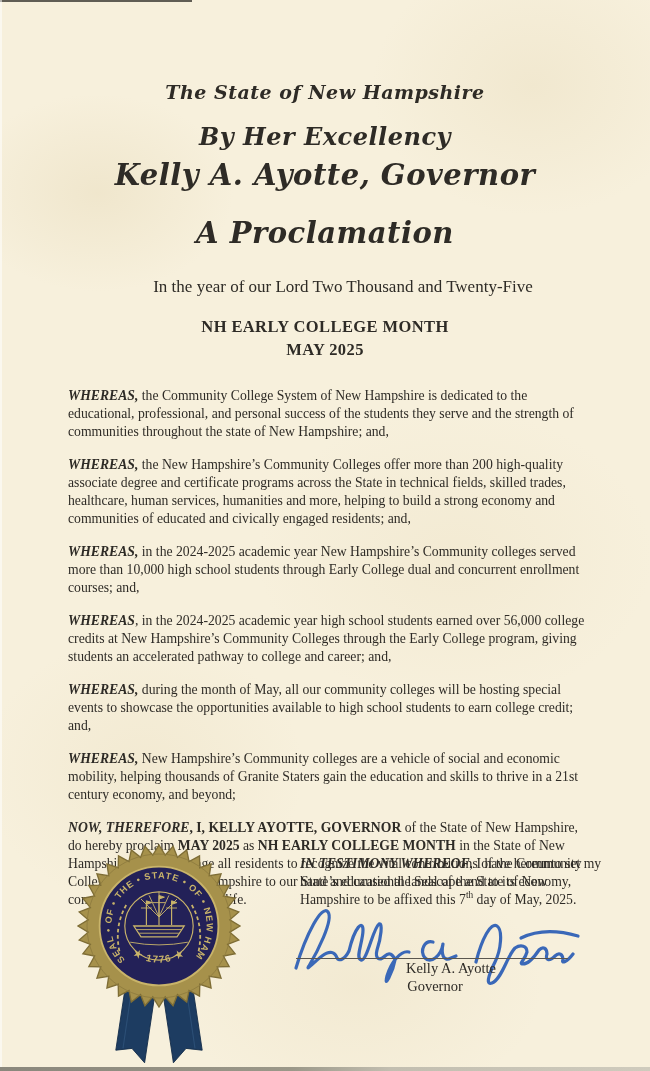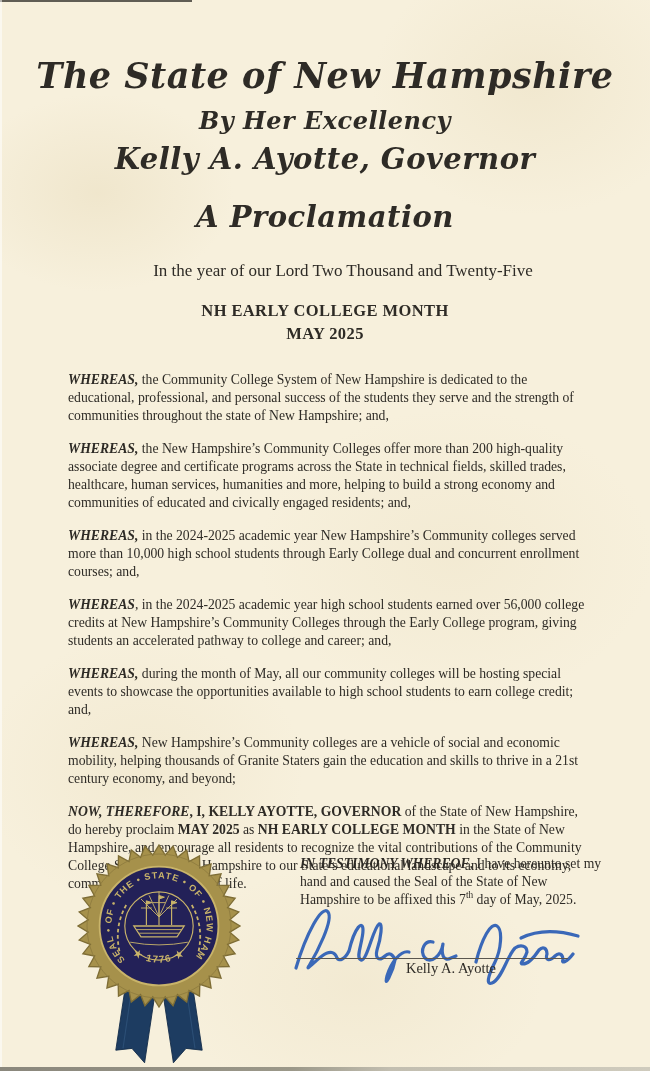--- a/index.html
+++ b/index.html
@@ -18,21 +18,21 @@
       radial-gradient(ellipse 300px 200px at 55% 92%, rgba(214,196,150,.14), transparent 62%);
     color:var(--ink);
     font-family:"Liberation Serif", serif;
   }
   .scan-edge-top{position:absolute;top:0;left:0;width:192px;height:2px;background:#45433c;opacity:.85;}
   .scan-edge-left{position:absolute;top:0;left:0;width:2px;height:100%;background:rgba(255,255,255,.55);}
   .scan-edge-bottom{position:absolute;bottom:0;left:0;width:100%;height:4px;
     background:linear-gradient(to right,#8a877c 0%,#9b9889 45%,#c2beb0 60%,#cfcbbd 100%);}
 
   .script{font-family:"DejaVu Serif", serif; font-style:italic; font-weight:600; text-align:center; letter-spacing:.5px;}
-  .h-state{font-size:35px; line-height:32px; margin-top:0; padding-top:60px;}
+  .h-state{font-size:19px; line-height:32px; margin-top:0; padding-top:76px;}
   .h-exc{font-size:24px; line-height:30px; margin-top:14px;}
   .h-gov{font-size:29px; line-height:32px; margin-top:7px;}
   .h-proc{font-size:29px; line-height:32px; margin-top:26px;}
   .year-line{text-align:center; font-size:17px; margin-top:28px;margin-left:36px;}
   .doc-title{text-align:center; font-size:16.5px; font-weight:bold; letter-spacing:.4px;}
   .t1{margin-top:20px;}
   .t2{margin-top:3px;}
 
   .body-text{margin:27px 62px 0 68px; font-size:13.7px; line-height:18px; text-align:left;}
   .para{margin:0 0 15px 0;}
@@ -136,15 +136,16 @@
     <svg viewBox="0 0 294 100" xmlns="http://www.w3.org/2000/svg">
       <g stroke="var(--sig)" stroke-width="3.2" fill="none" stroke-linecap="round" stroke-linejoin="round">
         <path d="M6,72 C16,38 32,8 38,16 C44,24 26,58 19,70 C15,76 24,66 32,60 C40,54 45,56 47,62 C49,66 55,63 59,55 C65,30 73,24 73,34 C73,46 65,62 71,64 C77,66 83,32 89,28 C93,26 91,42 87,54 C85,62 89,66 95,60 C99,56 103,58 105,64 C103,76 93,95 97,80 C101,66 111,54 119,56"></path>
         <path d="M143,46 C135,44 129,54 135,62 C141,68 151,60 153,48 C151,58 153,66 161,62 L166,60"></path>
         <path d="M186,66 C192,42 201,26 207,30 C213,34 211,54 205,66 C201,74 194,90 202,87 C212,83 217,60 225,52 C231,48 237,50 237,56 C235,64 228,68 233,68 C239,68 245,60 249,54 C253,50 257,52 257,58 C255,64 259,66 265,60 C269,56 273,58 273,64 C271,68 277,66 283,58"></path>
         <path d="M231,42 C245,35 264,33 288,40"></path>
       </g>
     </svg>
   </div>
   <div class="printed-name">Kelly A. Ayotte</div>
+  <div class="printed-title">Governor</div>
 
   <div class="scan-edge-bottom"></div>
 </div>
 
 </body></html>

